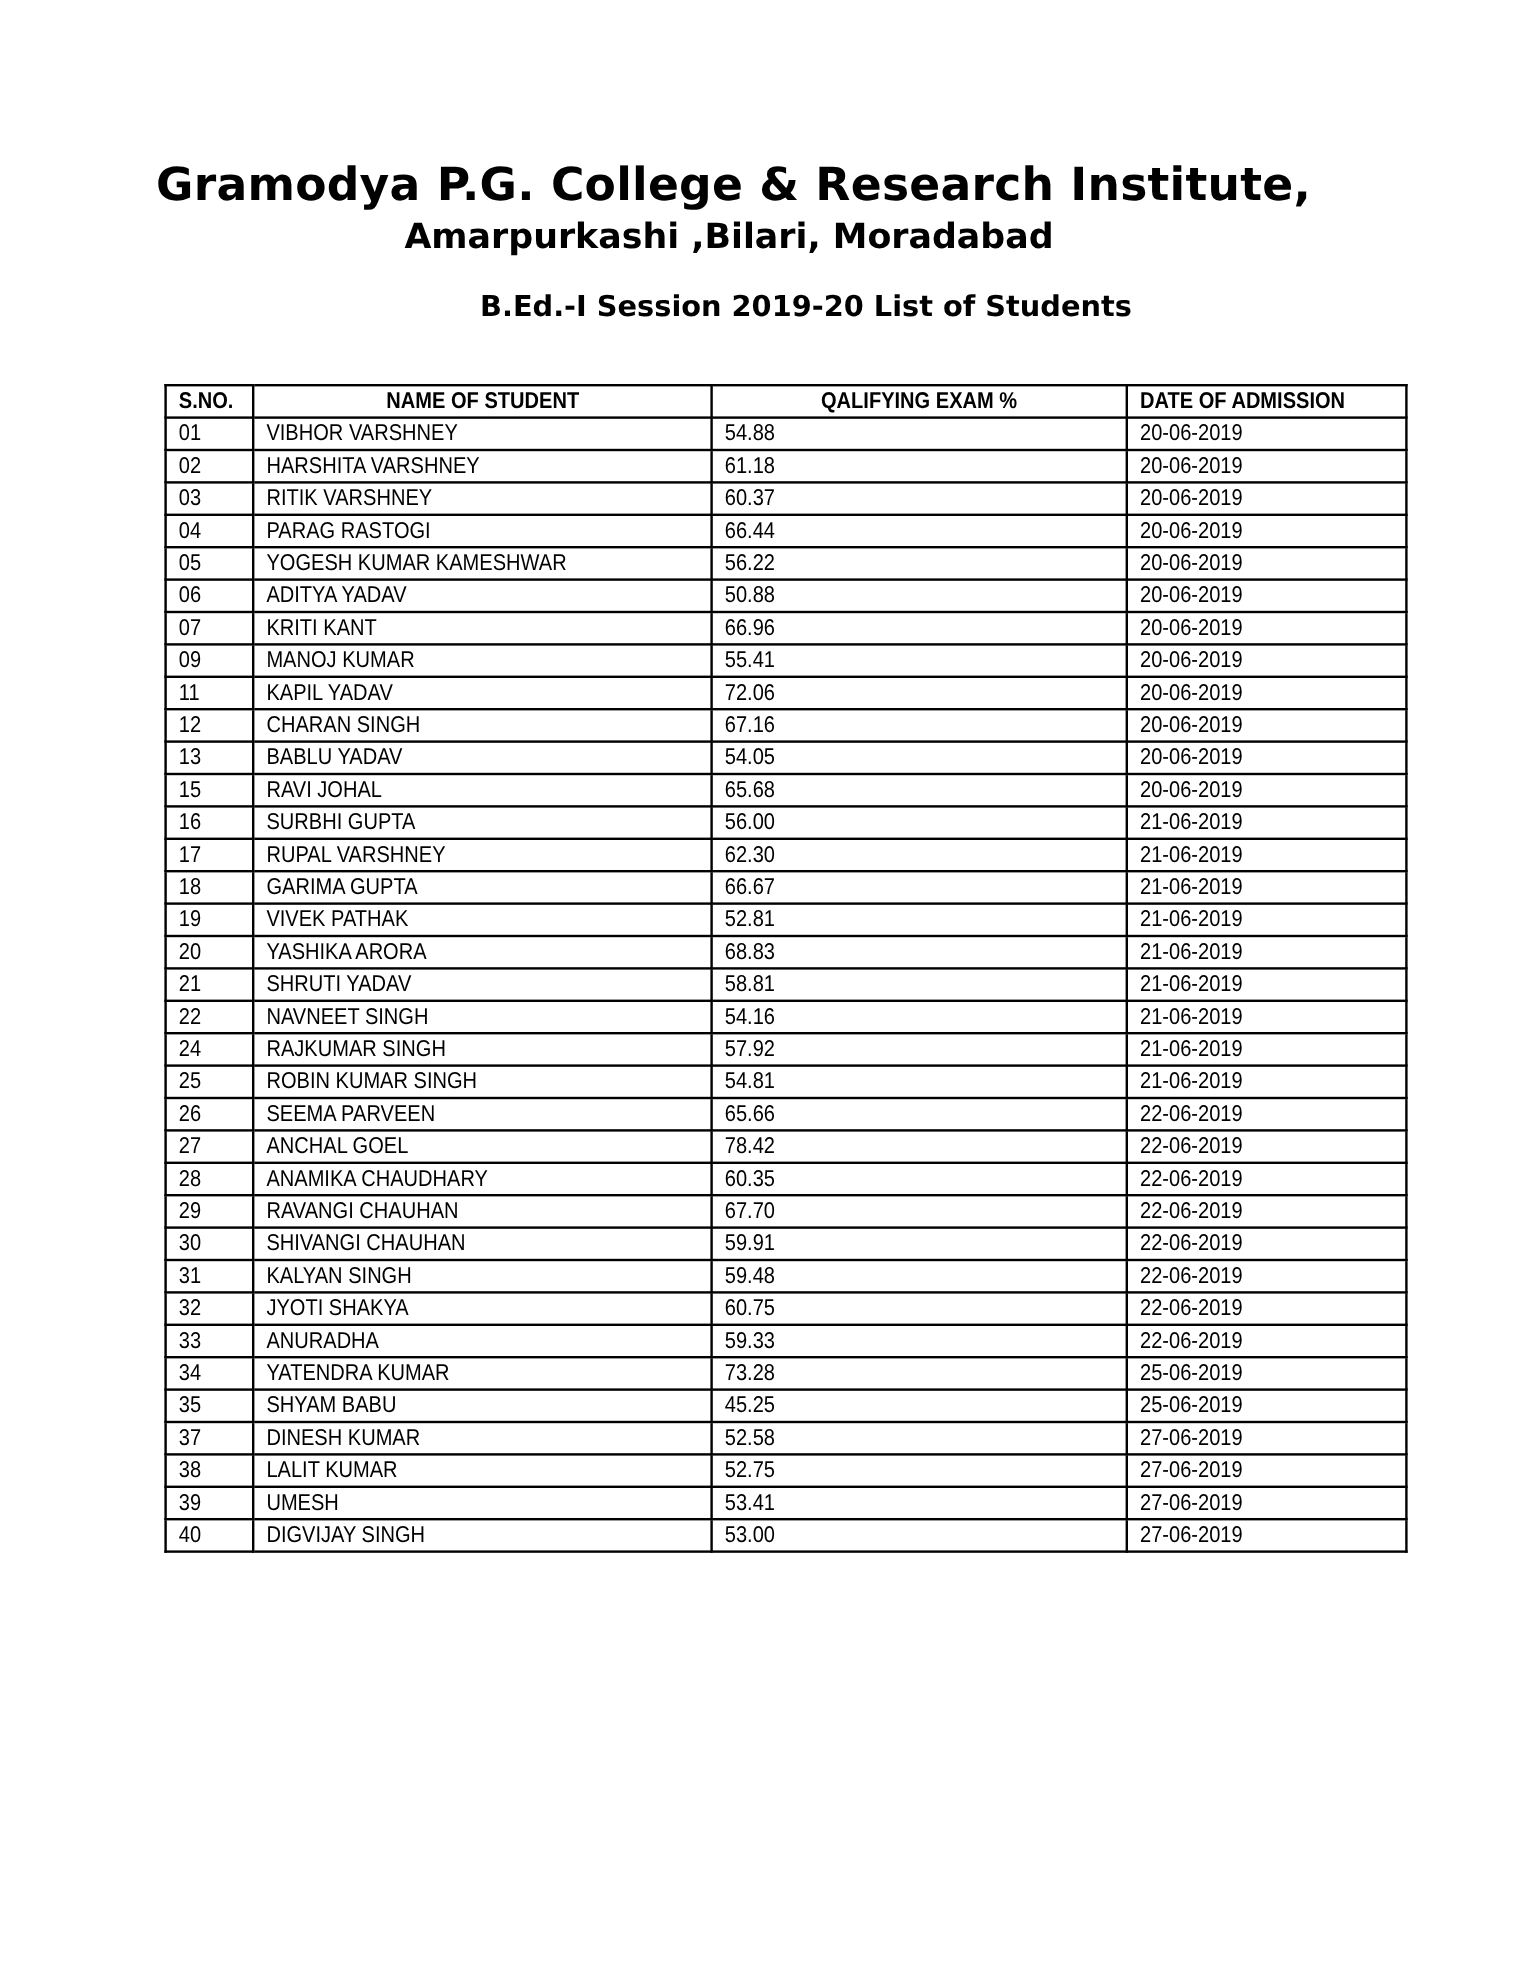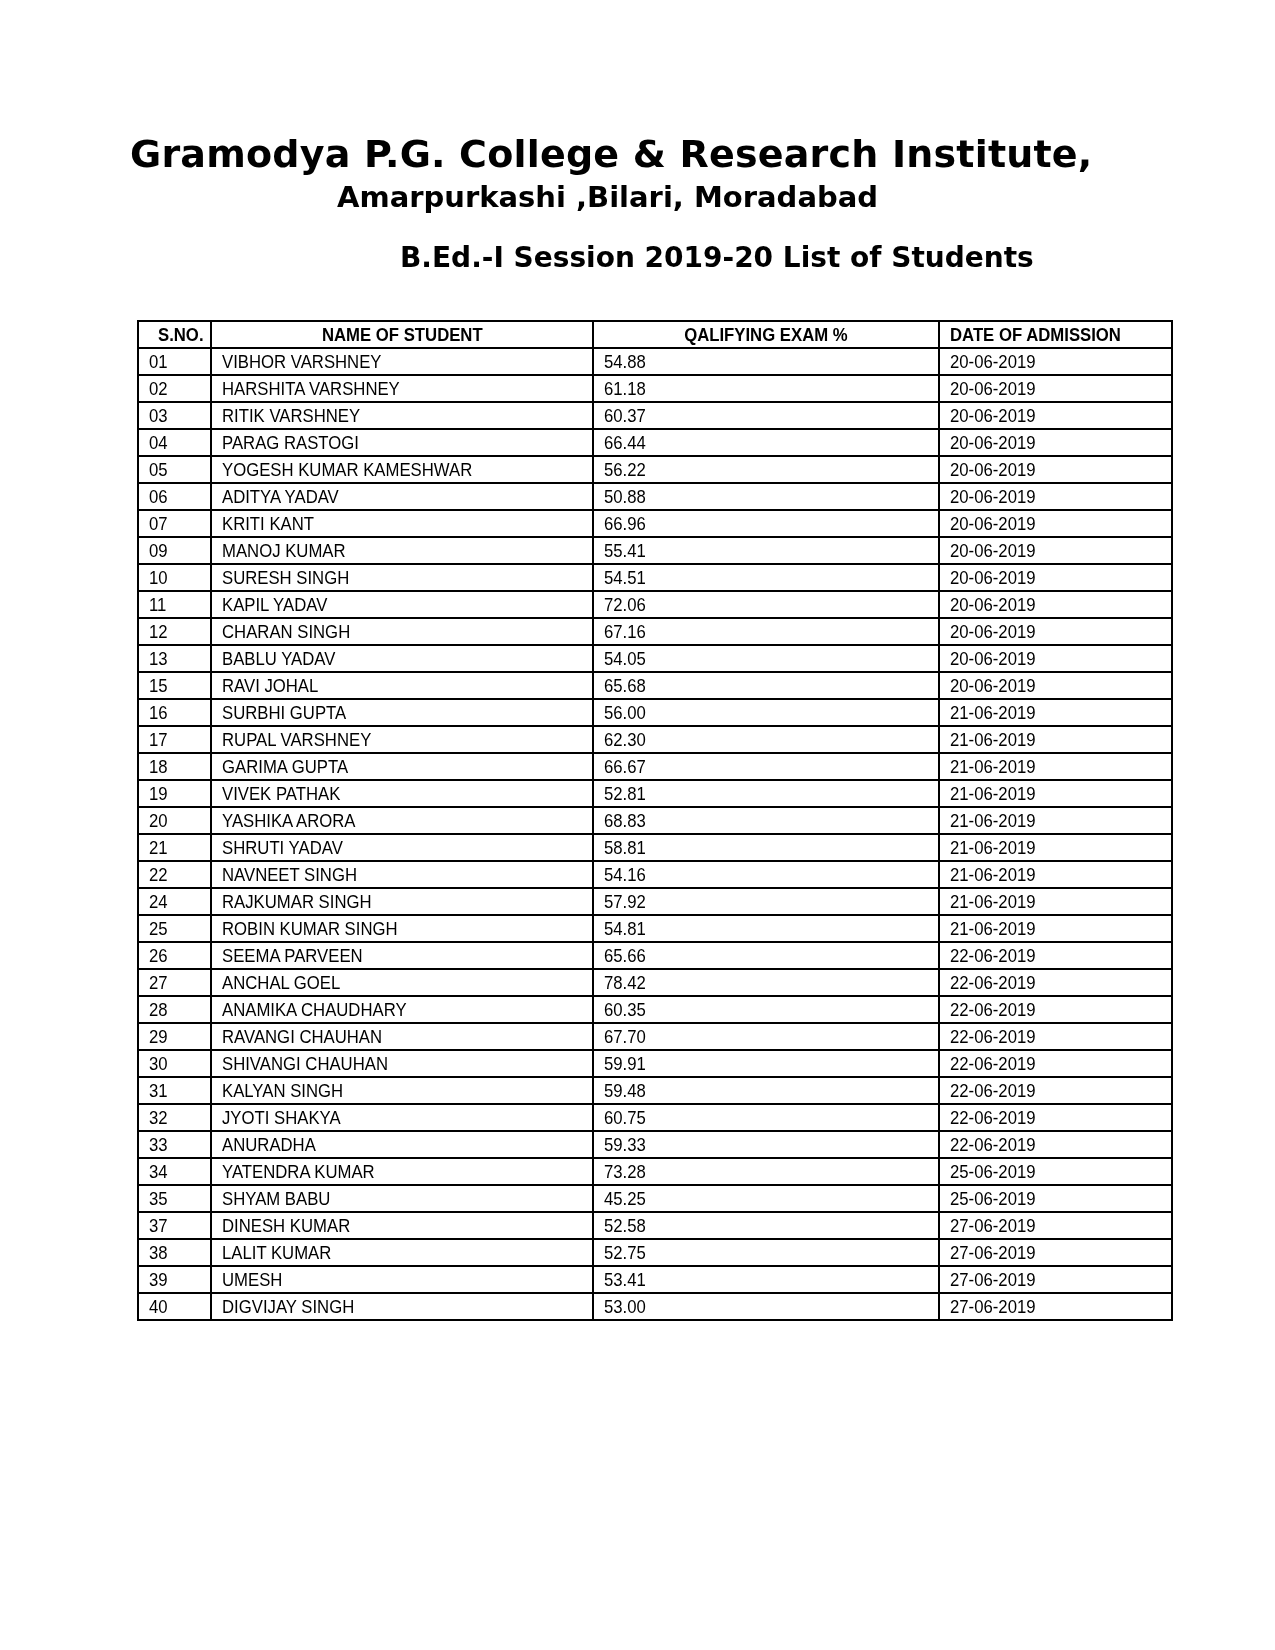--- a/index.html
+++ b/index.html
@@ -35,21 +35,21 @@
     .title-sub {
       top: 180px;
       left: 337px;
       width: auto;
       font-size: 29px;
     }
     .title-session {
       top: 241px;
       left: 400px;
       width: auto;
-      font-size: 28px;
+      font-size: 24px;
     }
     table.students {
       position: absolute;
       top: 320px;
       left: 137px;
       width: 1034px;
       border-collapse: collapse;
       font-family: "Liberation Sans Narrow", "Liberation Sans", sans-serif;
       font-size: 19px;
       table-layout: fixed;
@@ -61,21 +61,21 @@
       padding: 0 0 0 10px;
       line-height: 25px;
       white-space: nowrap;
       overflow: hidden;
     }
     table.students th {
       font-weight: bold;
       text-align: center;
       padding: 0;
     }
-    table.students th.col-sno { text-align: right; padding-left: 0; }
+    table.students th.col-sno { text-align: center; padding-left: 0; }
     table.students th.col-date { text-align: left; padding-left: 10px; }
     col.c1 { width: 73px; }
     col.c2 { width: 382px; }
     col.c3 { width: 346px; }
     col.c4 { width: 233px; }
     .narrow {
       display: inline-block;
       transform: scaleX(0.88);
       transform-origin: left center;
     }
@@ -147,26 +147,20 @@
         <td><span class="narrow">66.96</span></td>
         <td><span class="narrow">20-06-2019</span></td>
       </tr>
       <tr>
         <td><span class="narrow">09</span></td>
         <td><span class="narrow">MANOJ KUMAR</span></td>
         <td><span class="narrow">55.41</span></td>
         <td><span class="narrow">20-06-2019</span></td>
       </tr>
       <tr>
-        <td><span class="narrow">10</span></td>
-        <td><span class="narrow">SURESH SINGH</span></td>
-        <td><span class="narrow">54.51</span></td>
-        <td><span class="narrow">20-06-2019</span></td>
-      </tr>
-      <tr>
         <td><span class="narrow">11</span></td>
         <td><span class="narrow">KAPIL YADAV</span></td>
         <td><span class="narrow">72.06</span></td>
         <td><span class="narrow">20-06-2019</span></td>
       </tr>
       <tr>
         <td><span class="narrow">12</span></td>
         <td><span class="narrow">CHARAN SINGH</span></td>
         <td><span class="narrow">67.16</span></td>
         <td><span class="narrow">20-06-2019</span></td>

